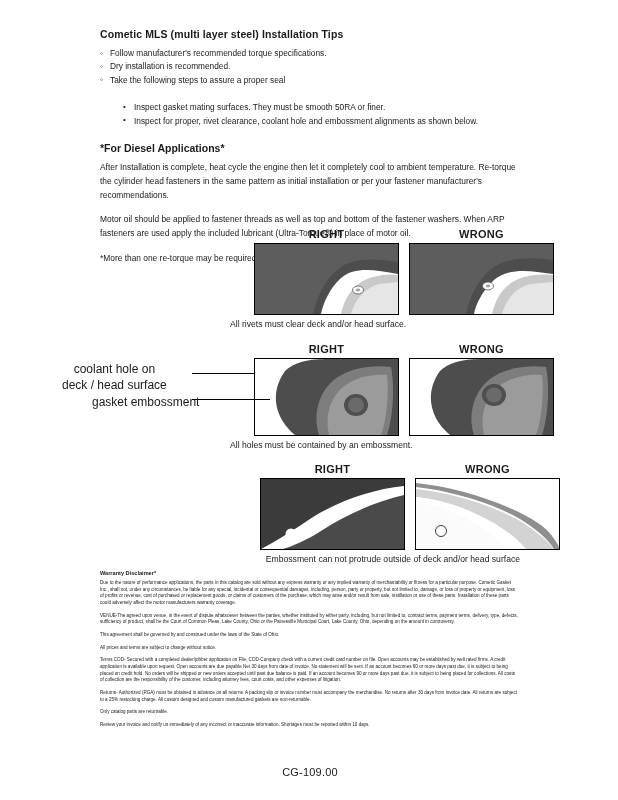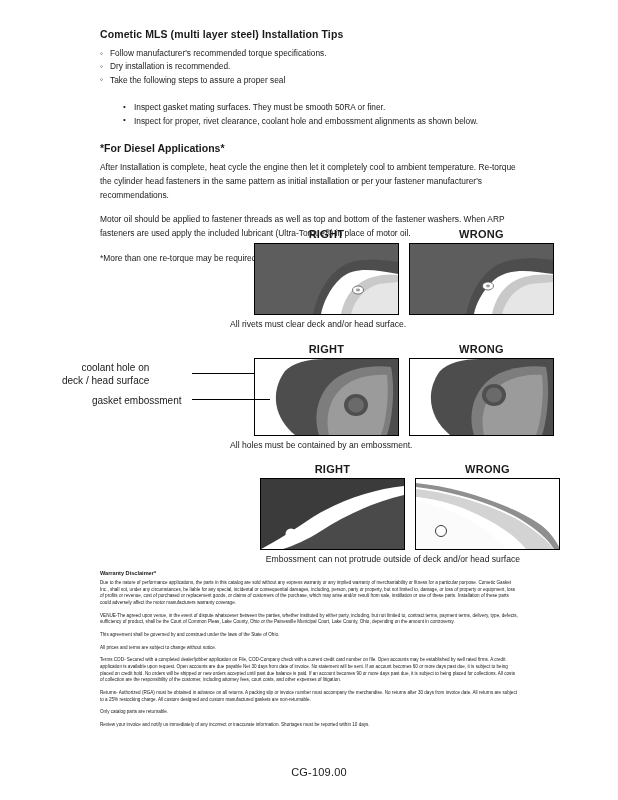--- a/index.html
+++ b/index.html
@@ -139,22 +139,22 @@
     margin-left: 130px;
   }
   .cap-offset3 {
     margin-left: 136px;
     text-align: right;
   }
 
   
   .callout {
     position: absolute;
-    font-size: 10px;
-    text-align: right;
+    font-size: 12px;
+    text-align: center;
     line-height: 1.35;
     white-space: nowrap;
   }
   .leader {
     position: absolute;
     height: 1px;
     background: #000;
   }
 
   
@@ -170,21 +170,21 @@
     margin: 0 0 4px 0;
   }
   .warranty p {
     font-size: 4.6px;
     line-height: 1.45;
     margin: 0 0 6px 0;
     text-align: left;
   }
   .docnum {
     position: absolute;
-    left: 9px;
+    left: 0;
     top: 196px;
     width: 420px;
     text-align: center;
     font-size: 11px;
     letter-spacing: 0.2px;
   }
 </style>
 </head>
 <body>
 

